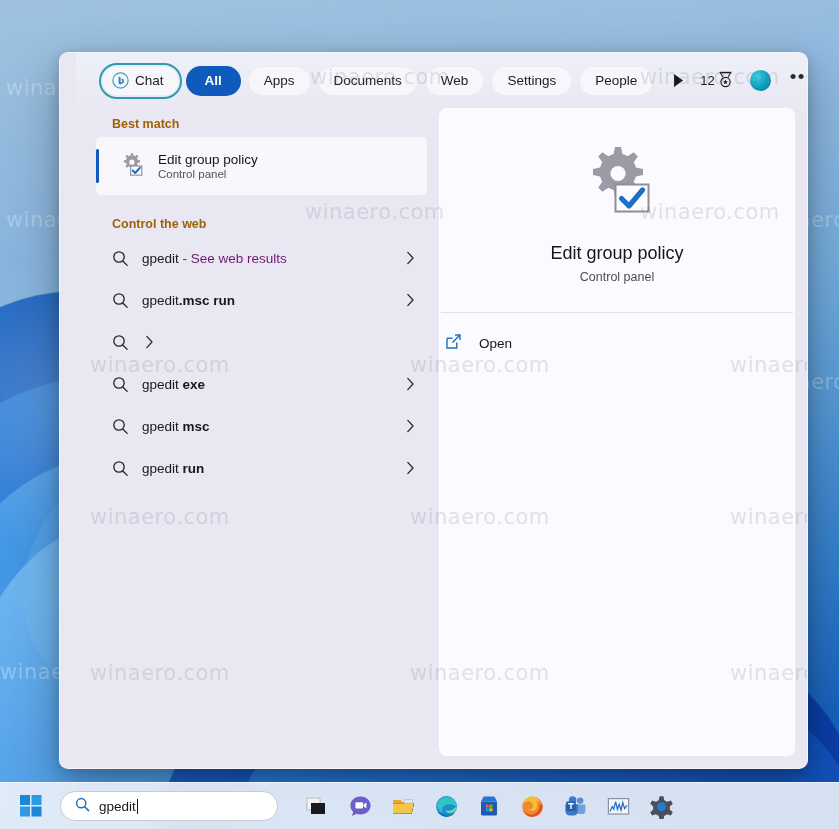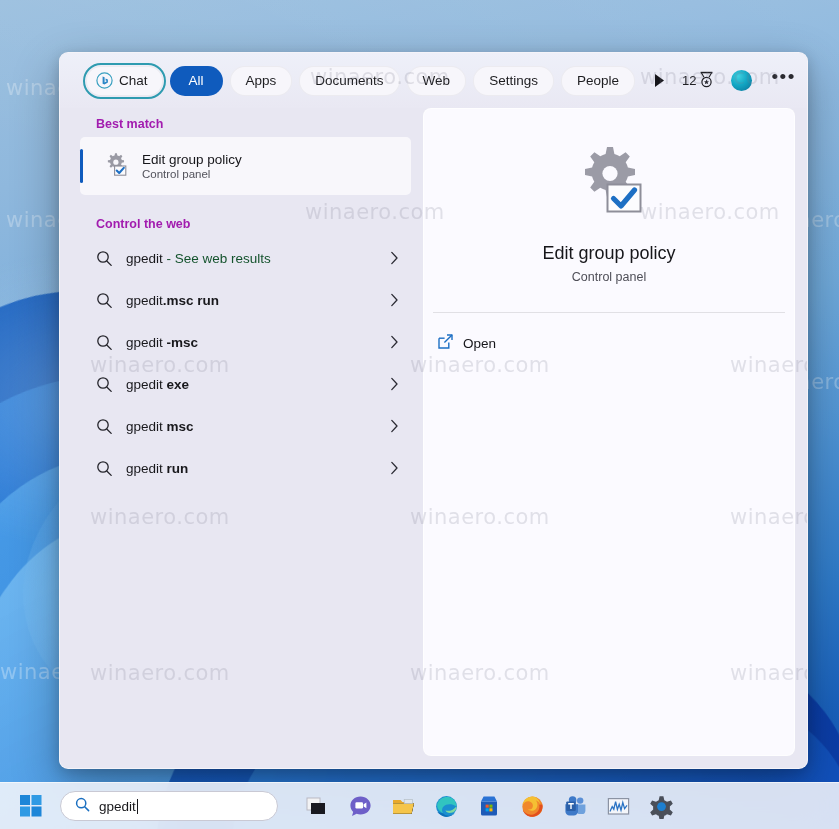--- a/index.html
+++ b/index.html
@@ -98,20 +98,21 @@
     top: 52px;
     width: 749px;
     height: 717px;
     background: #e8e7f2;
     border-radius: 9px;
     border: 1px solid rgba(255,255,255,0.55);
     box-shadow: 0 18px 48px rgba(0,0,0,0.30), 0 4px 14px rgba(0,0,0,0.18);
     overflow: hidden;
     display: flex;
     flex-direction: column;
+    padding-left: 16px;
   }
   #panel-top {
     background: #eceaf5;
     background: linear-gradient(180deg,#eef0f9 0%, #e9e8f3 100%);
   }
 
   
   #filter-bar {
     display: flex;
     align-items: center;
@@ -137,21 +138,21 @@
     padding-left: 9px;
     padding-right: 14px;
     outline: 2px solid #2e9bb0;
     outline-offset: 1px;
     border-radius: 16px;
   }
   .pill.active {
     background: #0f5bbd;
     color: #ffffff;
     border-color: transparent;
-    font-weight: 400;
+    font-weight: 700;
     padding: 0 18px;
     align-items: center;
   }
   .pill svg { display: block; }
 
   #filter-spacer { flex: 1 1 auto; }
 
   .bar-icon {
     display: flex;
     align-items: center;
@@ -192,21 +193,21 @@
   
   #results-col {
     width: 363px;
     flex: 0 0 363px;
     padding: 0 12px 0 20px;
     overflow: hidden;
   }
   .section-head {
     font-size: 12.5px;
     font-weight: 700;
-    color: #a21caf;
+    color: #a16207;
     padding: 9px 0 6px 16px;
   }
   #search-web-head { padding-top: 22px; }
 
   
   #best-match-row {
     position: relative;
     display: flex;
     align-items: center;
     gap: 13px;
@@ -239,21 +240,21 @@
   }
   .web-row .mag { flex: 0 0 30px; display: flex; align-items: center; }
   .web-label {
     flex: 1 1 auto;
     font-size: 13.5px;
     color: #18181c;
     white-space: nowrap;
     overflow: hidden;
   }
   .web-label b { font-weight: 700; }
-  .web-label .dim { color: #14532d; }
+  .web-label .dim { color: #701a75; }
   .chev { flex: 0 0 14px; display: flex; align-items: center; justify-content: center; }
 
   
   #preview-col {
     flex: 1 1 auto;
     margin: 0 12px 12px 0;
     background: #fbfaff;
     border-radius: 8px;
     border: 1px solid rgba(255,255,255,0.7);
     display: flex;
@@ -267,21 +268,21 @@
   #preview-sub { font-size: 12.5px; color: #4e4e57; }
   #preview-divider {
     width: 352px;
     height: 1px;
     background: rgba(0,0,0,0.10);
     margin: 28px 0 0 0;
   }
   #open-action {
     display: flex;
     align-items: center;
-    gap: 8px;
+    gap: 16px;
     width: 352px;
     height: 40px;
     margin-top: 10px;
     padding-left: 3px;
     border-radius: 5px;
     cursor: pointer;
   }
   #open-label { font-size: 13.5px; color: #16161a; }
 
   
@@ -468,21 +469,20 @@
                 </svg>
               </span>
             </div>
             <div class="web-row">
               <span class="mag">
                 <svg width="17" height="17" viewBox="0 0 17 17">
                   <circle cx="7" cy="7" r="5.2" fill="none" stroke="#24242b" stroke-width="1.3"></circle>
                   <path d="M11 11.2 L15.2 15.4" stroke="#24242b" stroke-width="1.3" stroke-linecap="round"></path>
                 </svg>
               </span>
-              <span class="web-label">gpedit <b>-msc</b></span>
               <span class="chev">
                 <svg width="9" height="14" viewBox="0 0 9 14">
                   <path d="M1.8 1.4 L7 7 L1.8 12.6" fill="none" stroke="#2a2a33" stroke-width="1.3" stroke-linecap="round" stroke-linejoin="round"></path>
                 </svg>
               </span>
             </div>
             <div class="web-row">
               <span class="mag">
                 <svg width="17" height="17" viewBox="0 0 17 17">
                   <circle cx="7" cy="7" r="5.2" fill="none" stroke="#24242b" stroke-width="1.3"></circle>

